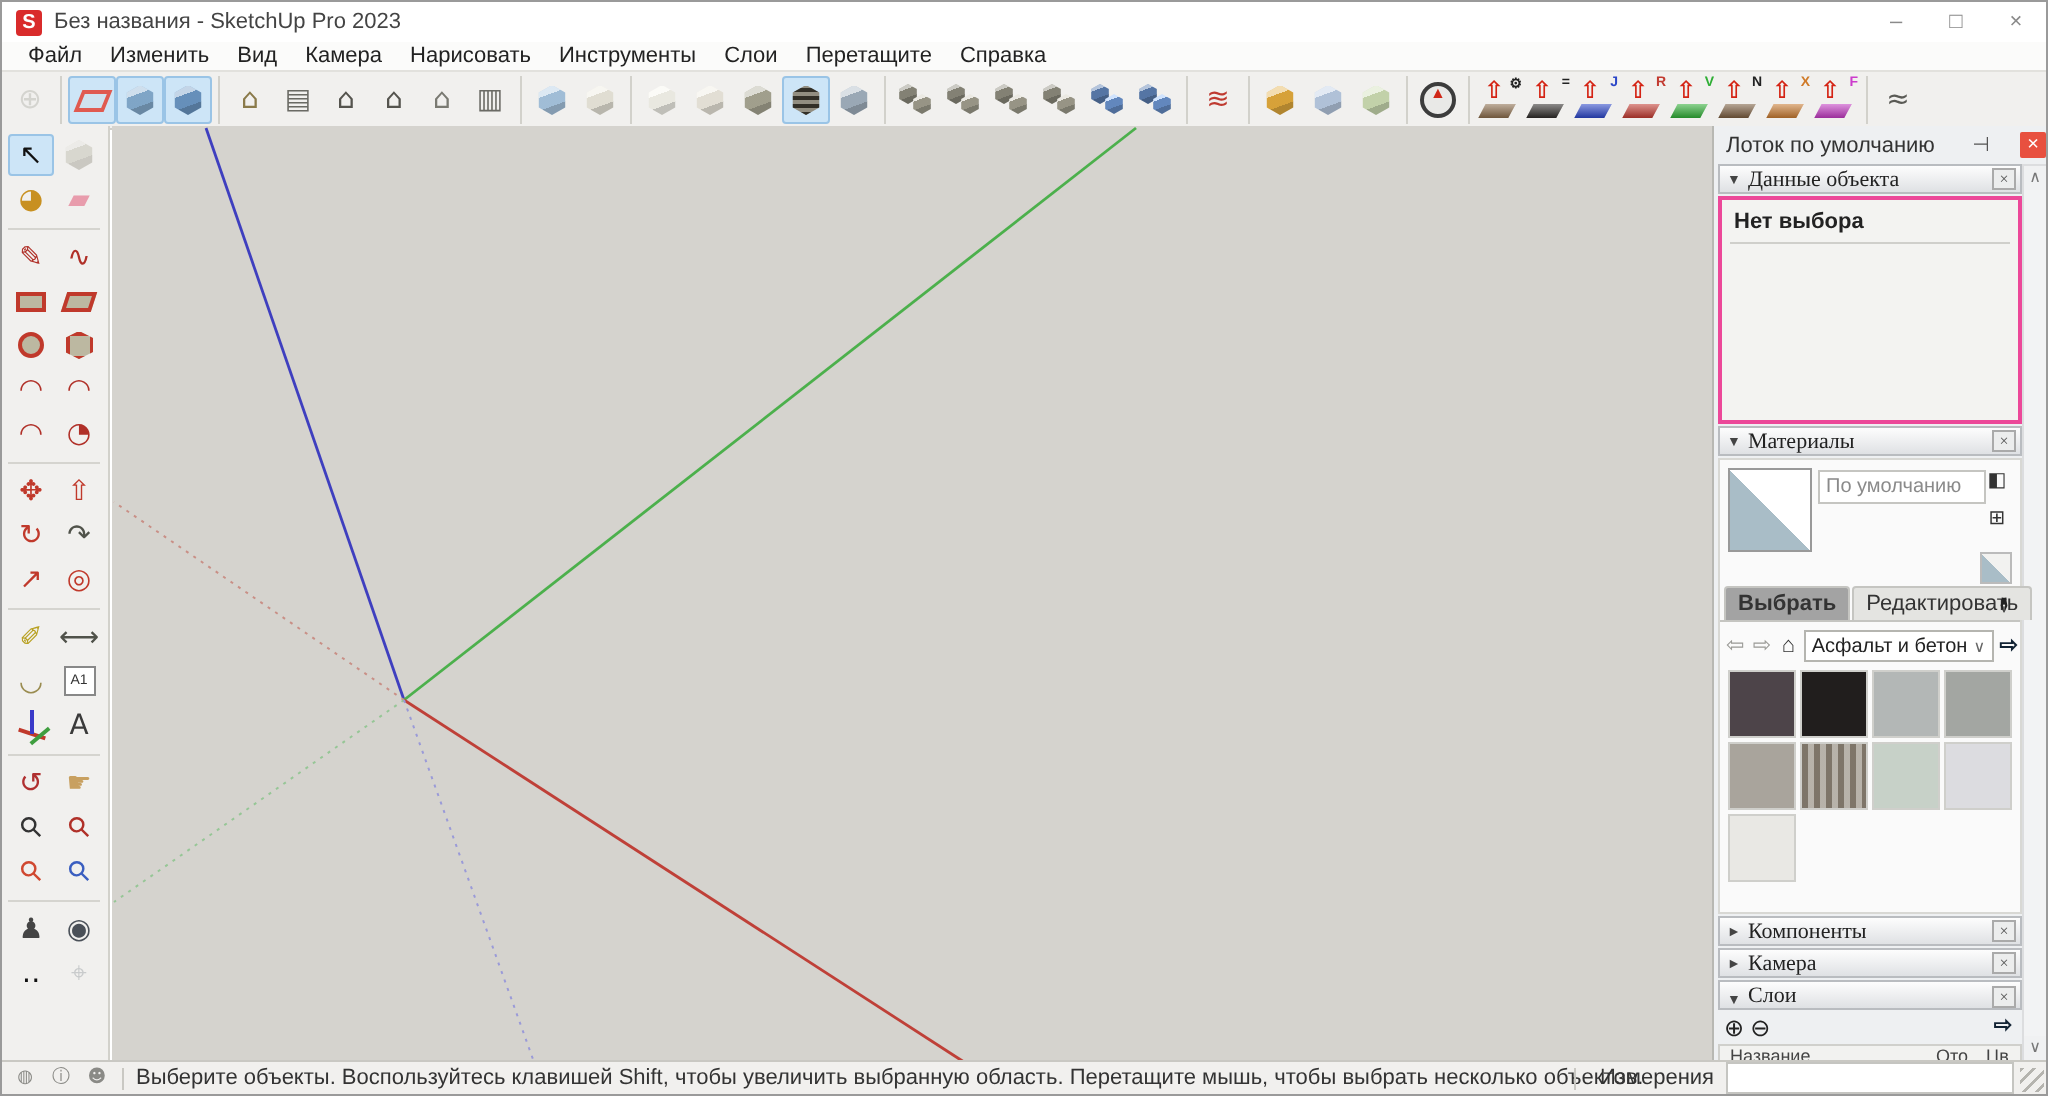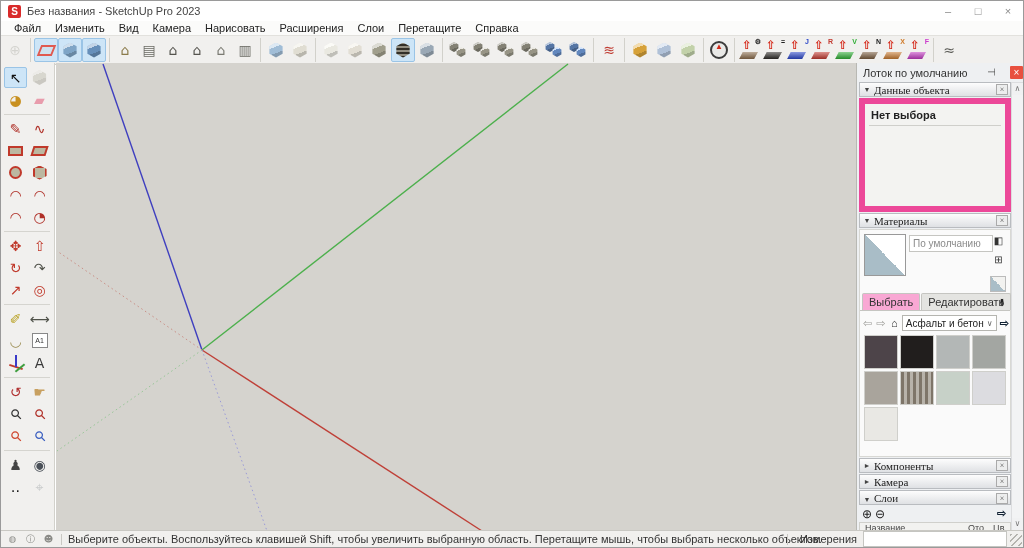--- a/index.html
+++ b/index.html
@@ -75,33 +75,33 @@
   .tscroll{position:absolute;right:1px;top:19px;width:13px;bottom:2px;background:#f2f3f4;border:1px solid #dcdddf;box-sizing:border-box;}
   .tsar{position:absolute;left:0;width:11px;height:12px;color:#777;font-size:8px;text-align:center;line-height:12px;background:#f0f1f2;}
   .tsar.up{top:0;}
   .tsar.dn{bottom:0;}
   .sect{position:absolute;left:2px;width:152px;height:15px;box-sizing:border-box;
     background:linear-gradient(#fdfdfd,#dfe1e4);border:1px solid #b9bcc0;display:flex;align-items:center;font-family:Liberation Serif, serif;}
   .sect .tg{width:14px;text-align:center;font-size:7px;color:#444;}
   .sect .st{flex:1;color:#222;}
   .sx{width:12px;height:11px;margin-right:2px;background:#eceded;border:1px solid #aaa;
     color:#555;font-size:8px;line-height:10px;text-align:center;box-sizing:border-box;}
-  .entity-body{position:absolute;left:2px;top:35px;width:152px;height:114px;background:#f3f3f1;border:6px solid #ec4899;box-sizing:border-box;}
+  .entity-body{position:absolute;left:2px;top:35px;width:152px;height:114px;background:#f3f3f1;border:2px solid #ec4899;box-sizing:border-box;}
   .no-sel{margin:5px 6px 4px 6px;font-weight:bold;color:#222;}
   .entity-body hr{border:none;border-top:1px solid #cfcfcb;margin:0 4px;}
   .mat-body{position:absolute;left:2px;top:166px;width:152px;height:228px;background:#fafafa;border:1px solid #d8d8d4;box-sizing:border-box;}
   .mat-preview{position:absolute;left:4px;top:4px;width:40px;height:40px;border:1px solid #999;
     background:linear-gradient(45deg,#a9bdc7 50%,#ffffff 50%);}
   .mat-name{position:absolute;left:49px;top:5px;width:76px;height:15px;border:1px solid #c5c5c1;
     font-size:10px;color:#8a8a8a;padding:0 3px;font-family:"Liberation Sans",sans-serif;background:#fff;}
   .mat-sbtn{position:absolute;width:15px;height:15px;font-size:10px;line-height:15px;text-align:center;color:#333;}
   .mat-tri{position:absolute;right:4px;top:46px;width:14px;height:14px;background:linear-gradient(45deg,#a9bdc7 50%,#f2f2f0 50%);border:1px solid #bbb;}
   .mat-tabs{position:absolute;left:0;top:64px;width:150px;height:17px;border-bottom:1px solid #c5c5c1;display:flex;align-items:flex-end;padding-left:2px;box-sizing:border-box;}
   .mtab{padding:2px 6px;border:1px solid #c5c5c1;border-bottom:none;background:#e4e4e1;color:#333;margin-right:1px;border-radius:2px 2px 0 0;}
-  .mtab.on{background:#f9a8d4;font-weight:normal;}
+  .mtab.on{background:#a3a3a3;font-weight:bold;}
   .eyedrop{position:absolute;right:4px;top:66px;font-size:11px;color:#222;transform:rotate(90deg);}
   .mat-nav{position:absolute;left:2px;top:84px;width:148px;height:18px;display:flex;align-items:center;gap:2px;}
   .nbtn{width:15px;height:15px;font-size:11px;line-height:15px;text-align:center;color:#9a9a96;}
   .nbtn.home{color:#333;}
   .mat-combo{flex:1;height:16px;border:1px solid #b5b5b0;background:#fff;display:flex;align-items:center;box-sizing:border-box;}
   .mat-combo .cv{flex:1;padding-left:3px;font-size:10px;color:#222;white-space:nowrap;overflow:hidden;}
   .mat-combo .ca{width:12px;font-size:8px;color:#666;text-align:center;}
   .detail-btn{width:15px;height:15px;font-size:11px;line-height:15px;text-align:center;color:#123;font-weight:bold;}
   .swatches{position:absolute;left:4px;top:105px;width:146px;display:flex;flex-wrap:wrap;gap:2px;}
   .swatch{width:34px;height:34px;border:1px solid #cfcfcb;box-sizing:border-box;}
@@ -138,21 +138,21 @@
       <div class="wbtn">×</div>
     </div>
   </div>
 
   <div class="menubar" id="menubar">
       <div class="mitem">Файл</div>
       <div class="mitem">Изменить</div>
       <div class="mitem">Вид</div>
       <div class="mitem">Камера</div>
       <div class="mitem">Нарисовать</div>
-      <div class="mitem">Расширения</div>
+      <div class="mitem">Инструменты</div>
       <div class="mitem">Слои</div>
       <div class="mitem">Перетащите</div>
       <div class="mitem">Справка</div>
     </div>
 
   <div class="toolbar" id="main-toolbar">
       <div class="tgroup">
         <div class="tbtn dis">
           <span class="ic g" style="color: rgb(179, 179, 171);">⊕</span>
         </div>

